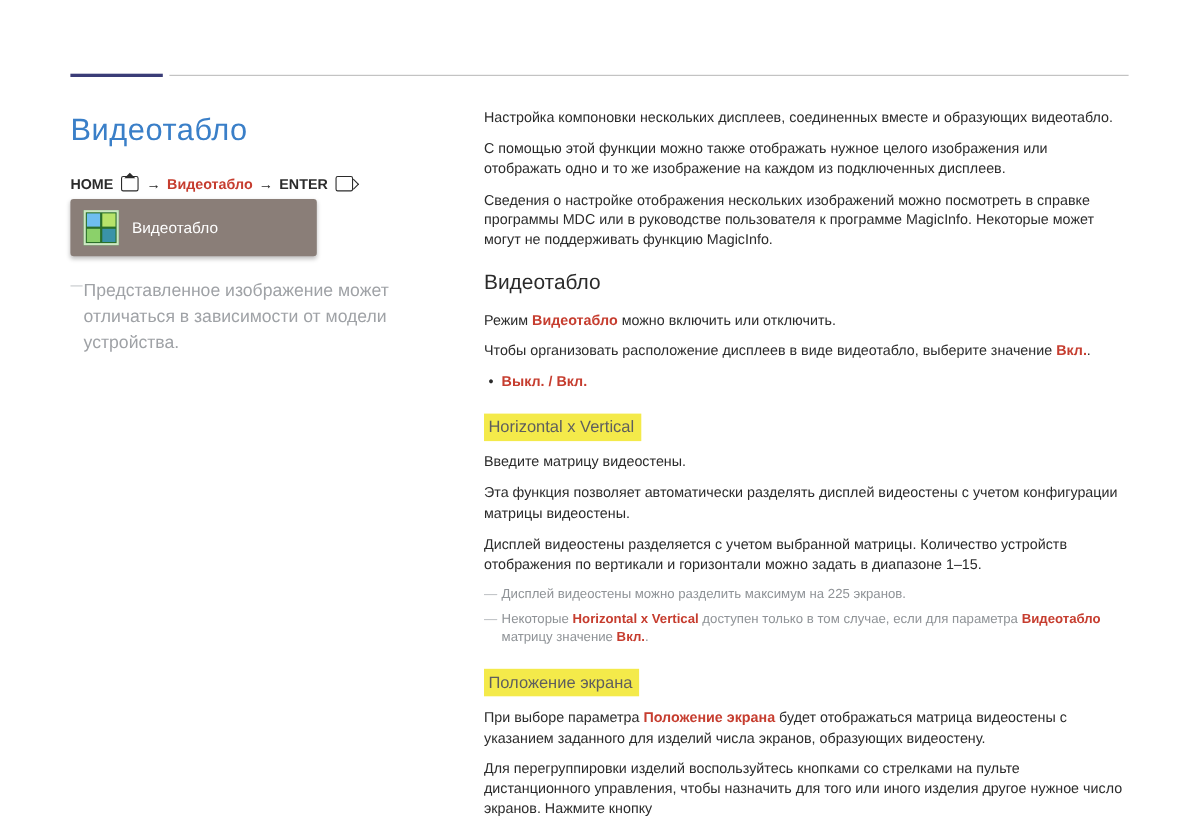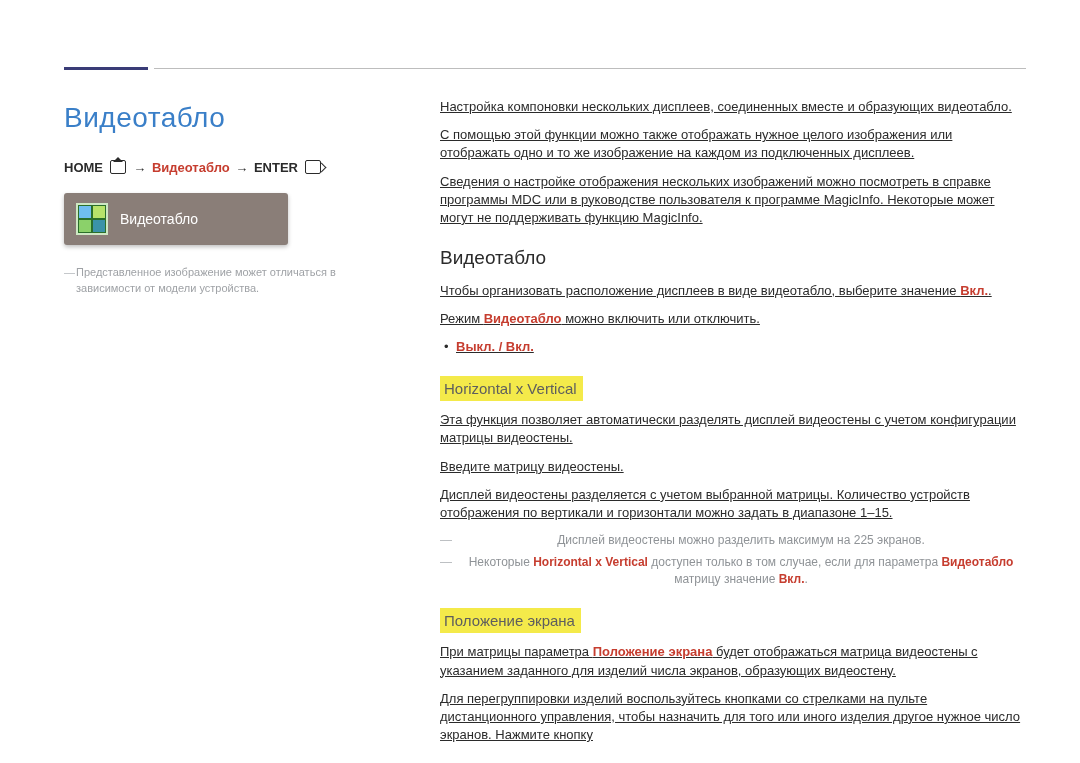--- a/index.html
+++ b/index.html
@@ -57,21 +57,21 @@
     margin: 0 0 22px 0;
     font-size: 28px;
     font-weight: 400;
     color: #3a7fc8;
     letter-spacing: 0.5px;
   }
   .breadcrumb {
     font-size: 13px;
     font-weight: bold;
     color: #2b2b2b;
-    margin-bottom: 16px;
+    margin-bottom: 4px;
   }
   .breadcrumb .item-red {
     color: #c63d2f;
     font-weight: bold;
   }
   .breadcrumb .arrow {
     color: #2b2b2b;
     padding: 0 2px;
   }
   .kbd-icon {
@@ -133,36 +133,35 @@
   .menu-tile-icon .tl { left:1px; top:1px; background:#6fbef0; }
   .menu-tile-icon .tr { right:1px; top:1px; background:#b7e36a; }
   .menu-tile-icon .bl { left:1px; bottom:1px; background:#8bd16a; }
   .menu-tile-icon .br { right:1px; bottom:1px; background:#3a93a8; }
   .menu-tile-label {
     color: #fff;
     font-size: 14px;
   }
   .faint-note {
     color: #9fa2a6;
-    font-size: 11px;
+    font-size: 16px;
     line-height: 1.45;
     position: relative;
     padding-left: 12px;
   }
   .faint-note::before {
     content: "―";
     position: absolute;
     left: 0;
     top: 0;
     color: #b5b8bc;
     font-size: 11px;
   }
   .right-col p {
     margin: 0 0 10px 0;
-    text-decoration: underline;
   }
   h2.section-title {
     font-size: 19px;
     font-weight: 400;
     color: #2b2b2b;
     margin: 18px 0 10px 0;
   }
   h3.hl-title {
     display: inline-block;
     background: #f4ea4a;
@@ -170,36 +169,34 @@
     font-size: 15px;
     font-weight: 400;
     padding: 2px 6px 2px 4px;
     margin: 14px 0 10px 0;
   }
   .txt-red-b { color: #c63d2f; font-weight: bold; }
   ul.bullets {
     list-style: none;
     margin: 4px 0 6px 0;
     padding: 0 0 0 16px;
-    text-decoration: underline;
   }
   ul.bullets li::before {
     content: "•";
     color: #2b2b2b;
     display: inline-block;
     width: 12px;
     margin-left: -12px;
   }
   .note-list {
     list-style: none;
     margin: 2px 0 6px 0;
     padding: 0;
     color: #8f9397;
     font-size: 12px;
-    text-align: center;
   }
   .note-list li {
     position: relative;
     padding-left: 16px;
     margin-bottom: 4px;
     line-height: 1.45;
   }
   .note-list li::before {
     content: "―";
     position: absolute;
@@ -246,43 +243,43 @@
       <div class="faint-note">Представленное изображение может отличаться в зависимости от модели устройства.</div>
     </div>
 
     <div class="right-col">
       <p>Настройка компоновки нескольких дисплеев, соединенных вместе и образующих видеотабло.</p>
       <p>С помощью этой функции можно также отображать нужное целого изображения или отображать одно и то же изображение на каждом из подключенных дисплеев.</p>
       <p>Сведения о настройке отображения нескольких изображений можно посмотреть в справке программы MDC или в руководстве пользователя к программе MagicInfo. Некоторые может могут не поддерживать функцию MagicInfo.</p>
 
       <h2 class="section-title">Видеотабло</h2>
       <p>
+        <span>Режим </span><span class="txt-red-b">Видеотабло</span><span> можно включить или отключить.</span>
+      </p>
+      <p>
         <span>Чтобы организовать расположение дисплеев в виде видеотабло, выберите значение </span><span class="txt-red-b">Вкл.</span><span>.</span>
-      </p>
-      <p>
-        <span>Режим </span><span class="txt-red-b">Видеотабло</span><span> можно включить или отключить.</span>
       </p>
       <ul class="bullets">
         <li><span class="txt-red-b">Выкл. / Вкл.</span></li>
       </ul>
 
       <h3 class="hl-title">Horizontal x Vertical</h3>
+      <p>Введите матрицу видеостены.</p>
       <p>Эта функция позволяет автоматически разделять дисплей видеостены с учетом конфигурации матрицы видеостены.</p>
-      <p>Введите матрицу видеостены.</p>
       <p>Дисплей видеостены разделяется с учетом выбранной матрицы. Количество устройств отображения по вертикали и горизонтали можно задать в диапазоне 1–15.</p>
       <ul class="note-list">
         <li>Дисплей видеостены можно разделить максимум на 225 экранов.</li>
         <li>
           <span>Некоторые </span><span class="txt-red-b">Horizontal x Vertical</span><span> доступен только в том случае, если для параметра </span><span class="txt-red-b">Видеотабло</span><span> матрицу значение </span><span class="txt-red-b">Вкл.</span><span>.</span>
         </li>
       </ul>
 
       <h3 class="hl-title">Положение экрана</h3>
       <p>
-        <span>При матрицы параметра </span><span class="txt-red-b">Положение экрана</span><span> будет отображаться матрица видеостены с указанием заданного для изделий числа экранов, образующих видеостену.</span>
+        <span>При выборе параметра </span><span class="txt-red-b">Положение экрана</span><span> будет отображаться матрица видеостены с указанием заданного для изделий числа экранов, образующих видеостену.</span>
       </p>
       <p>
         <span>Для перегруппировки изделий воспользуйтесь кнопками со стрелками на пульте дистанционного управления, чтобы назначить для того или иного изделия другое нужное число экранов. Нажмите кнопку </span>
       </p>
       
     </div>
 
   </div>
 </div>
 

